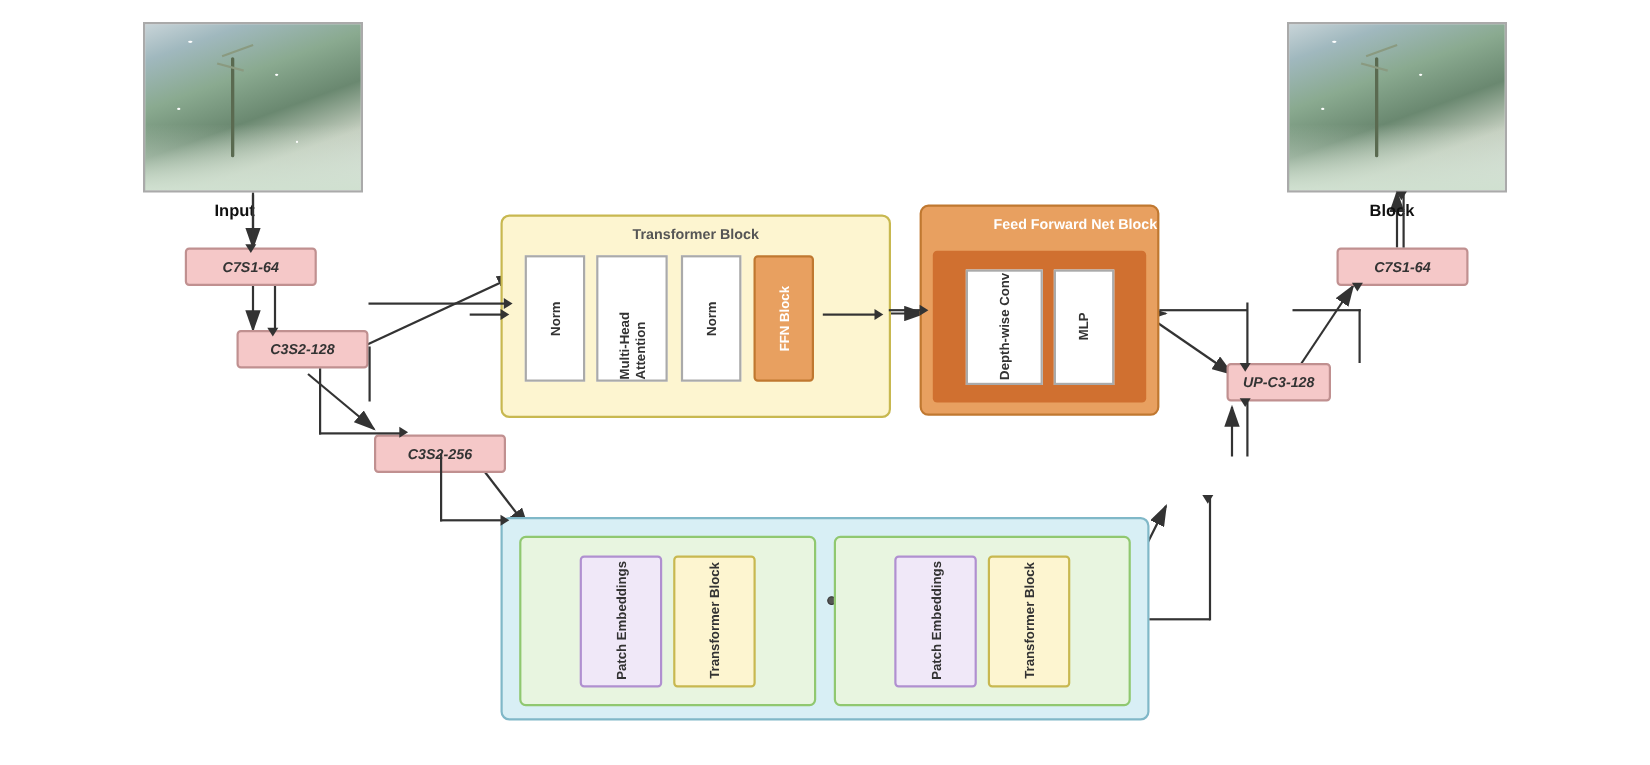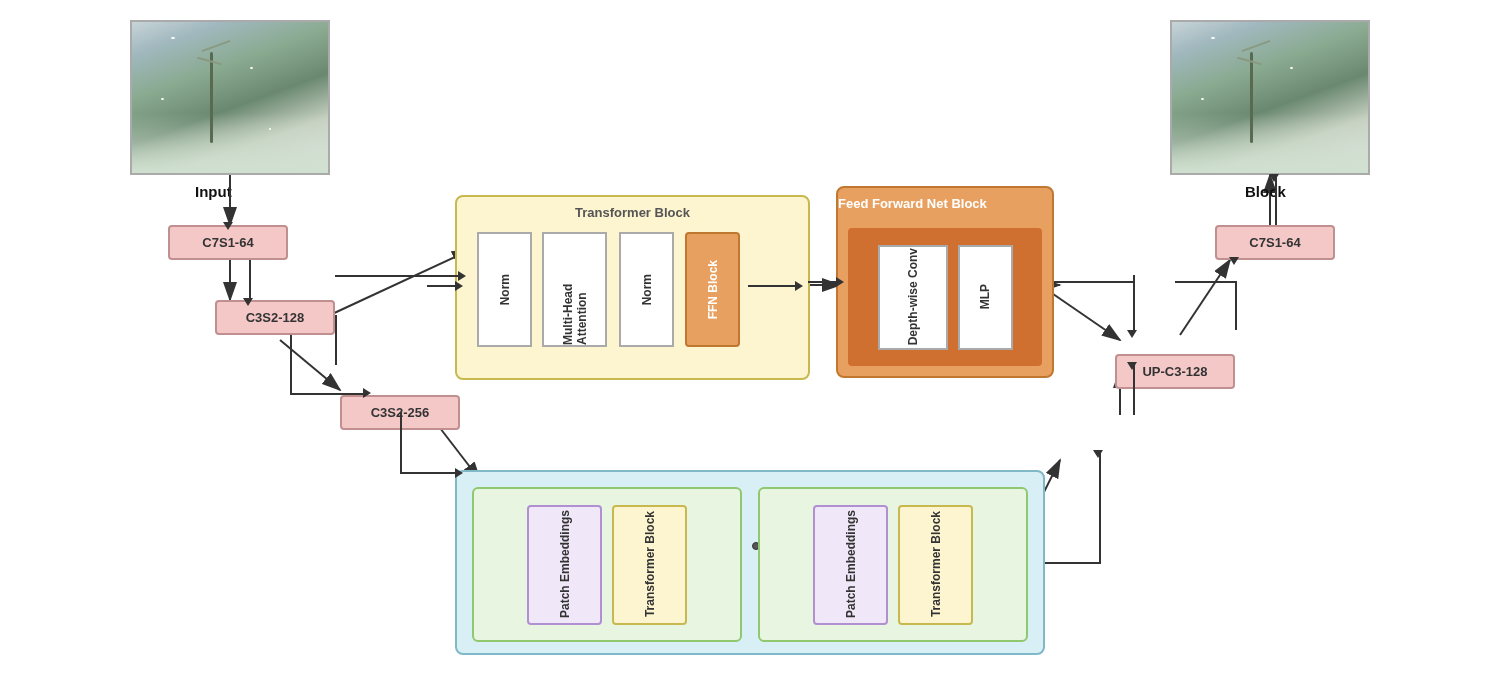--- a/index.html
+++ b/index.html
@@ -22,20 +22,21 @@
     
     .block {
       position: absolute;
       border-radius: 4px;
       display: flex;
       align-items: center;
       justify-content: center;
       text-align: left;
       font-size: 13px;
       font-weight: bold;
+      font-style: italic;
     }
 
     .pink-block {
       background: #f5c8c8;
       border: 2px solid #c09090;
       color: #333;
     }
 
     .orange-block {
       background: #e8a060;
@@ -201,38 +202,38 @@
     </div>
 
     <div style="position:absolute; right:10px; top:88px; width:50px; height:2px; background:#333;"></div>
     <div style="position:absolute; right:5px; top:84px; border-left:8px solid #333; border-top:5px solid transparent; border-bottom:5px solid transparent;"></div>
 
     <div style="position:absolute; left:-30px; top:88px; width:30px; height:2px; background:#333;"></div>
     <div style="position:absolute; left:-2px; top:84px; border-left:8px solid #333; border-top:5px solid transparent; border-bottom:5px solid transparent;"></div>
   </div>
 
   <div class="orange-bg" style="position:absolute; left:836px; top:186px; width:218px; height:192px; border-radius:8px;">
-    <div style="position:absolute; top:8px; left:0; right:0; text-align:left; font-size:13px; font-weight:bold; color:#fff; line-height:1.3;">
+    <div style="position:absolute; top:8px; left:0; right:0; text-align:right; font-size:13px; font-weight:bold; color:#fff; line-height:1.3;">
       <span>Feed Forward Net Block</span>
     </div>
 
     <div style="position:absolute; left:10px; top:40px; right:10px; bottom:10px; background:#d07030; border-radius:4px; display:flex; align-items:center; justify-content:center; gap:10px; padding:8px;">
 
       <div class="white-block" style="width:70px; height:105px; display:flex; align-items:center; justify-content:center; flex-shrink:0;">
         <span class="rotated-text">Depth-wise Conv</span>
       </div>
 
       <div class="white-block" style="width:55px; height:105px; display:flex; align-items:center; justify-content:center; flex-shrink:0;">
         <span class="rotated-text">MLP</span>
       </div>
     </div>
   </div>
 
 
-  <div class="block pink-block" style="position:absolute; left:1115px; top:330px; width:120px; height:35px;margin-top:24px;">UP-C3-128</div>
+  <div class="block pink-block" style="position:absolute; left:1115px; top:330px; width:95px; height:35px;">UP-C3-128</div>
 
   <div class="block pink-block" style="position:absolute; left:1215px; top:225px; width:120px; height:35px;">C7S1-64</div>
 
   <div style="position:absolute; left:1170px; top:20px; width:200px; height:155px; background: linear-gradient(160deg, #c8d4d8 0%, #a0b8be 15%, #8aaa90 35%, #6a8870 55%, #c5cfc0 75%, #dde4e0 100%); border: 2px solid #aaa; overflow:hidden;">
     <div style="position:absolute; bottom:0; left:0; right:0; height:40%; background: linear-gradient(to top, #d0e0d0, transparent);"></div>
     <div style="position:absolute; top:20%; left:40%; width:3px; height:60%; background: #5a6a50; border-radius:2px;"></div>
     <div style="position:absolute; top:15%; left:35%; width:30px; height:2px; background: #8a9a80; transform:rotate(-20deg);"></div>
     <div style="position:absolute; top:25%; left:33%; width:25px; height:2px; background: #8a9a80; transform:rotate(15deg);"></div>
     <div style="position:absolute; top:10%; left:20%; width:4px; height:2px; background: #fff; border-radius:50%;"></div>
     <div style="position:absolute; top:30%; left:60%; width:3px; height:2px; background: #fff; border-radius:50%;"></div>

